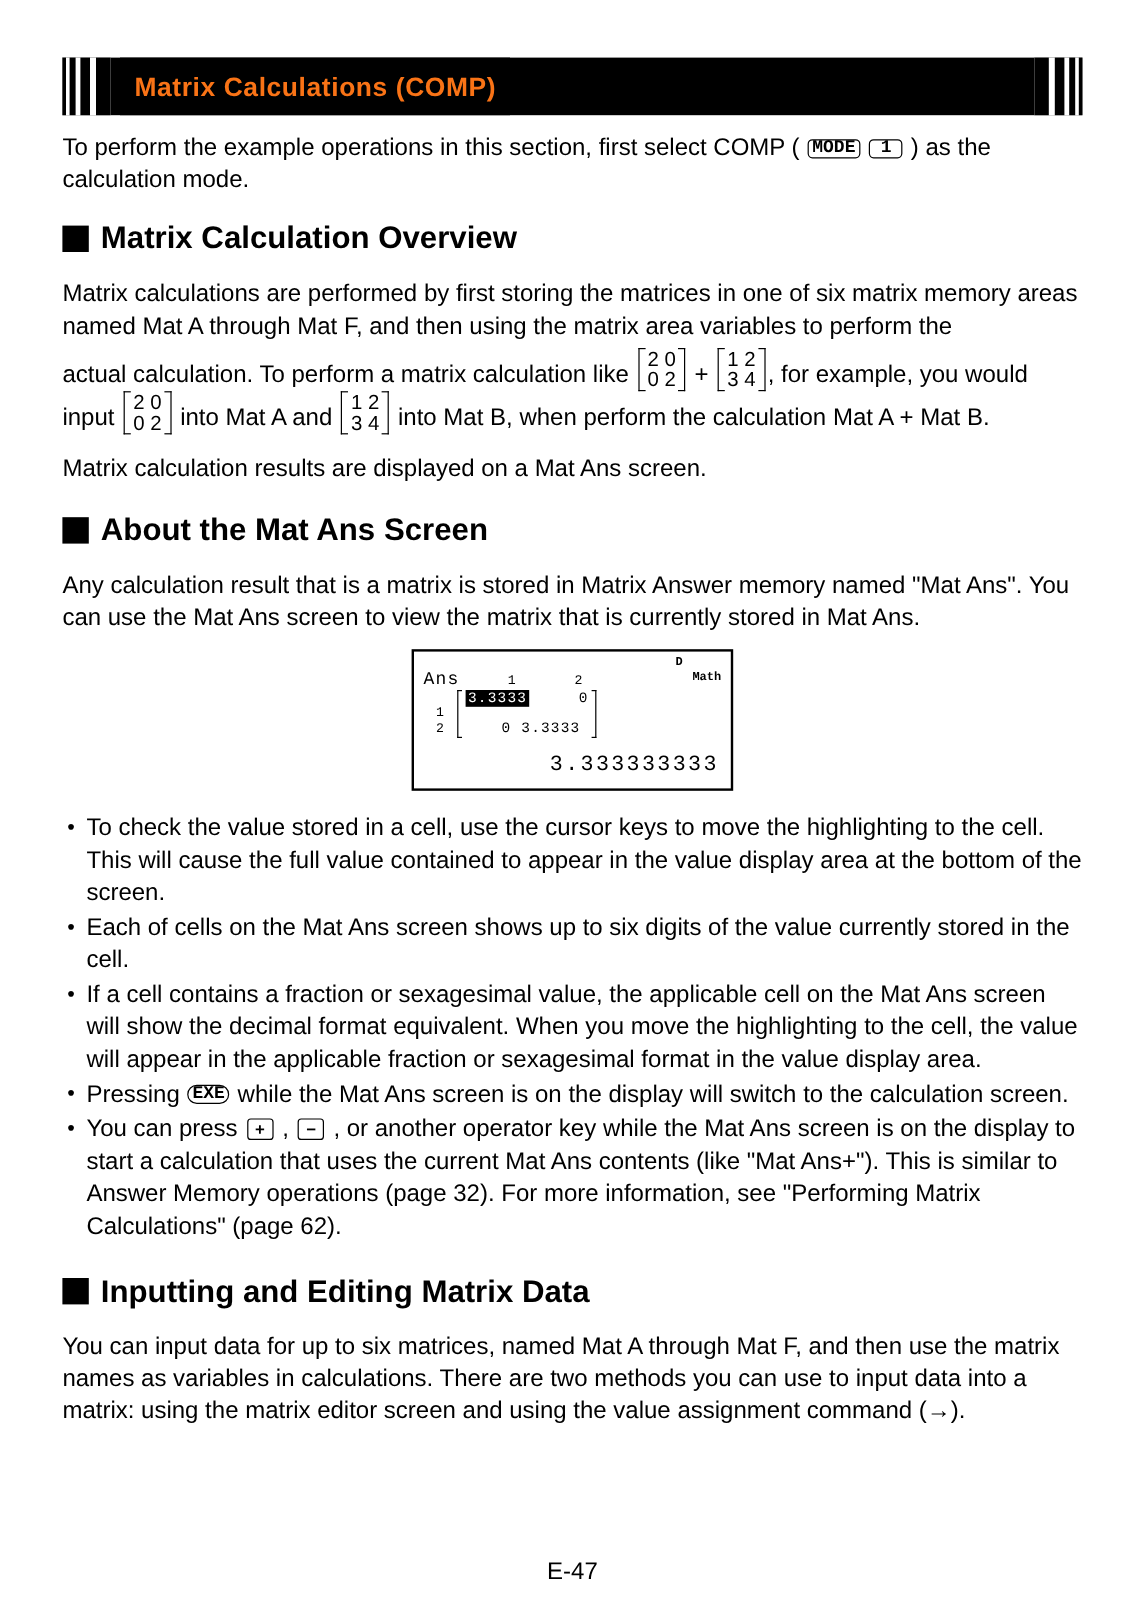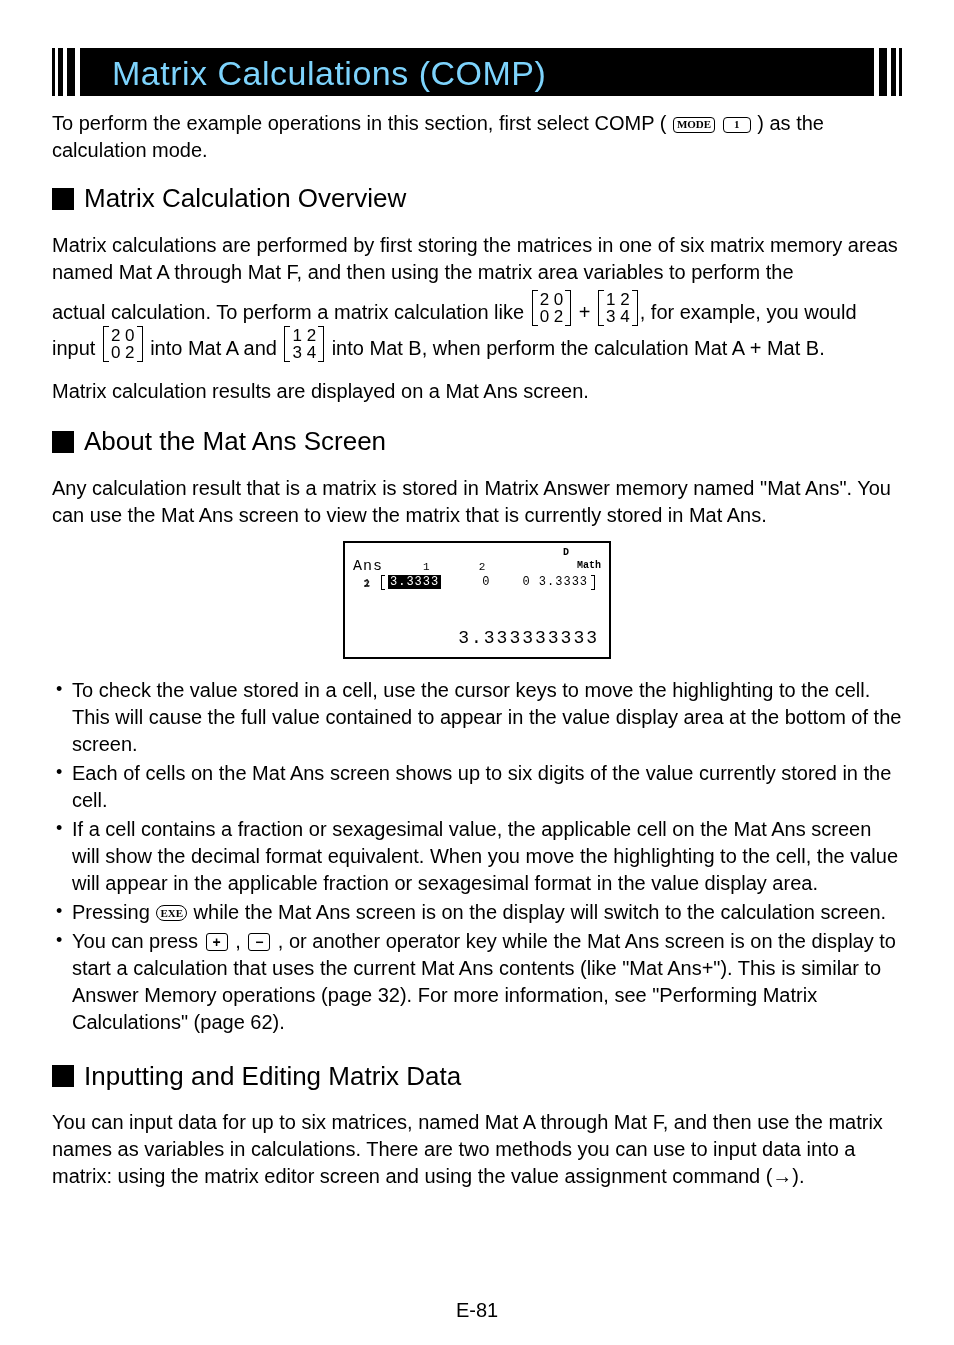--- a/index.html
+++ b/index.html
@@ -32,50 +32,50 @@
   .bar { background:#000; display:inline-block; }
   .bars-left .bar:nth-child(1){ width:3px; margin-right:3px;}
   .bars-left .bar:nth-child(2){ width:5px; margin-right:4px;}
   .bars-left .bar:nth-child(3){ width:8px; margin-right:5px;}
   .bars-left .bar:nth-child(4){ width:12px;}
   .bars-right .bar:nth-child(1){ width:12px; margin-right:5px;}
   .bars-right .bar:nth-child(2){ width:8px; margin-right:4px;}
   .bars-right .bar:nth-child(3){ width:5px; margin-right:3px;}
   .bars-right .bar:nth-child(4){ width:3px;}
   .title-band h1 {
-    color:#7dd3fc;
+    color:#f97316;
     font-family: Arial, Helvetica, sans-serif;
-    font-weight: 400;
-    font-size: 34px;
+    font-weight: 700;
+    font-size: 22px;
     padding: 2px 12px 0 12px;
     letter-spacing: 0.5px;
     background:#000;
     display:flex;
     align-items:center;
   }
   .intro { margin-bottom: 18px; }
   .key {
     display:inline-flex;
     align-items:center;
     justify-content:center;
     border:1.5px solid #000;
     border-radius:4px;
-    font-size:11px;
+    font-size:15px;
     font-weight:bold;
     padding:1px 3px;
     min-width:28px;
     height:16px;
     vertical-align: middle;
     margin: 0 1px;
-    font-family: Liberation Serif, serif;
+    font-family: Liberation Mono, monospace;
   }
   .key.round { border-radius: 8px; }
   h2.sub {
     font-size: 26px;
-    font-weight: normal;
+    font-weight: bold;
     margin: 8px 0 6px 0;
     display:flex;
     align-items:center;
     gap:10px;
   }
   h2.sub::before {
     content:"";
     display:inline-block;
     width:22px;
     height:22px;
@@ -192,22 +192,22 @@
     width:4px;
     border-top:1.5px solid #000;
     border-bottom:1.5px solid #000;
   }
   .scr-matrix .sb-left{border-left:1.5px solid #000;}
   .scr-matrix .sb-right{border-right:1.5px solid #000;}
   .scr-matrix .sc{
     padding:1px 3px;
     font-size:12px;
     display:flex;
-    flex-direction:row;
-    gap:2px;
+    flex-direction:column;
+    gap:12px;
   }
   .scr-cell-inv{
     background:#000;color:#fff;padding:0 2px;
   }
 </style>
 </head>
 <body>
 
 <div class="title-band">
   <div class="bars-left">
@@ -330,13 +330,13 @@
     <span class="op-key">−</span>
     <span>, or another operator key while the Mat Ans screen is on the display to start a calculation that uses the current Mat Ans contents (like "Mat Ans+"). This is similar to Answer Memory operations (page 32). For more information, see "Performing Matrix Calculations" (page 62).</span>
   </li>
 </ul>
 
 <h2 class="sub" style="margin-top:24px;align-items:center;">
     <span>Inputting and Editing Matrix Data</span>
   </h2>
 <p class="body lineblock">You can input data for up to six matrices, named Mat A through Mat F, and then use the matrix names as variables in calculations. There are two methods you can use to input data into a matrix: using the matrix editor screen and using the value assignment command (→).</p>
 
-<div class="page-num">E-81</div>
+<div class="page-num">E-47</div>
 
 </body></html>

